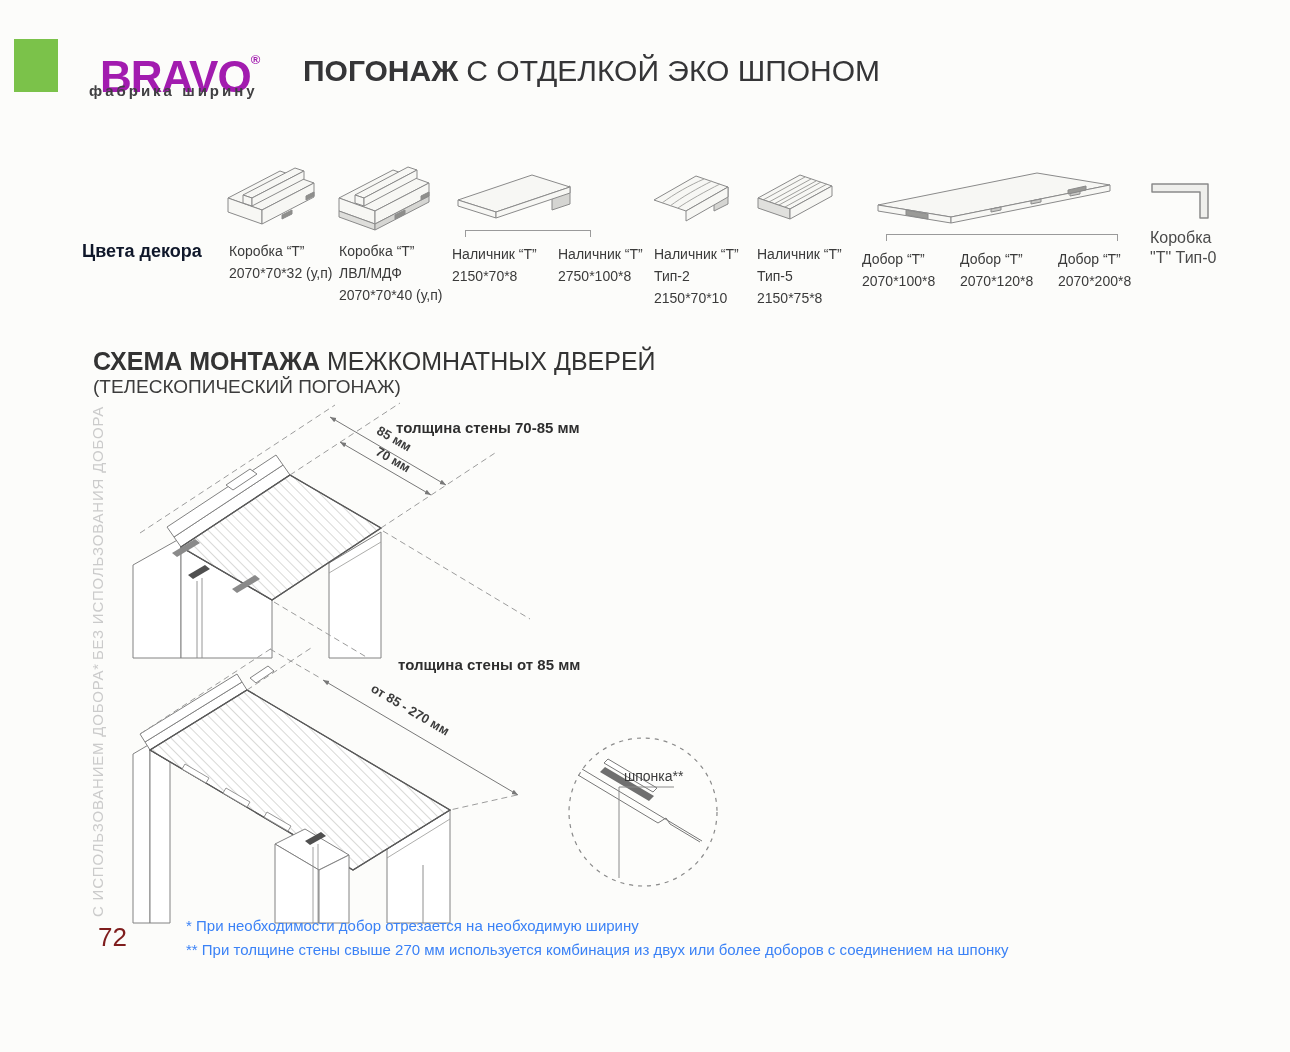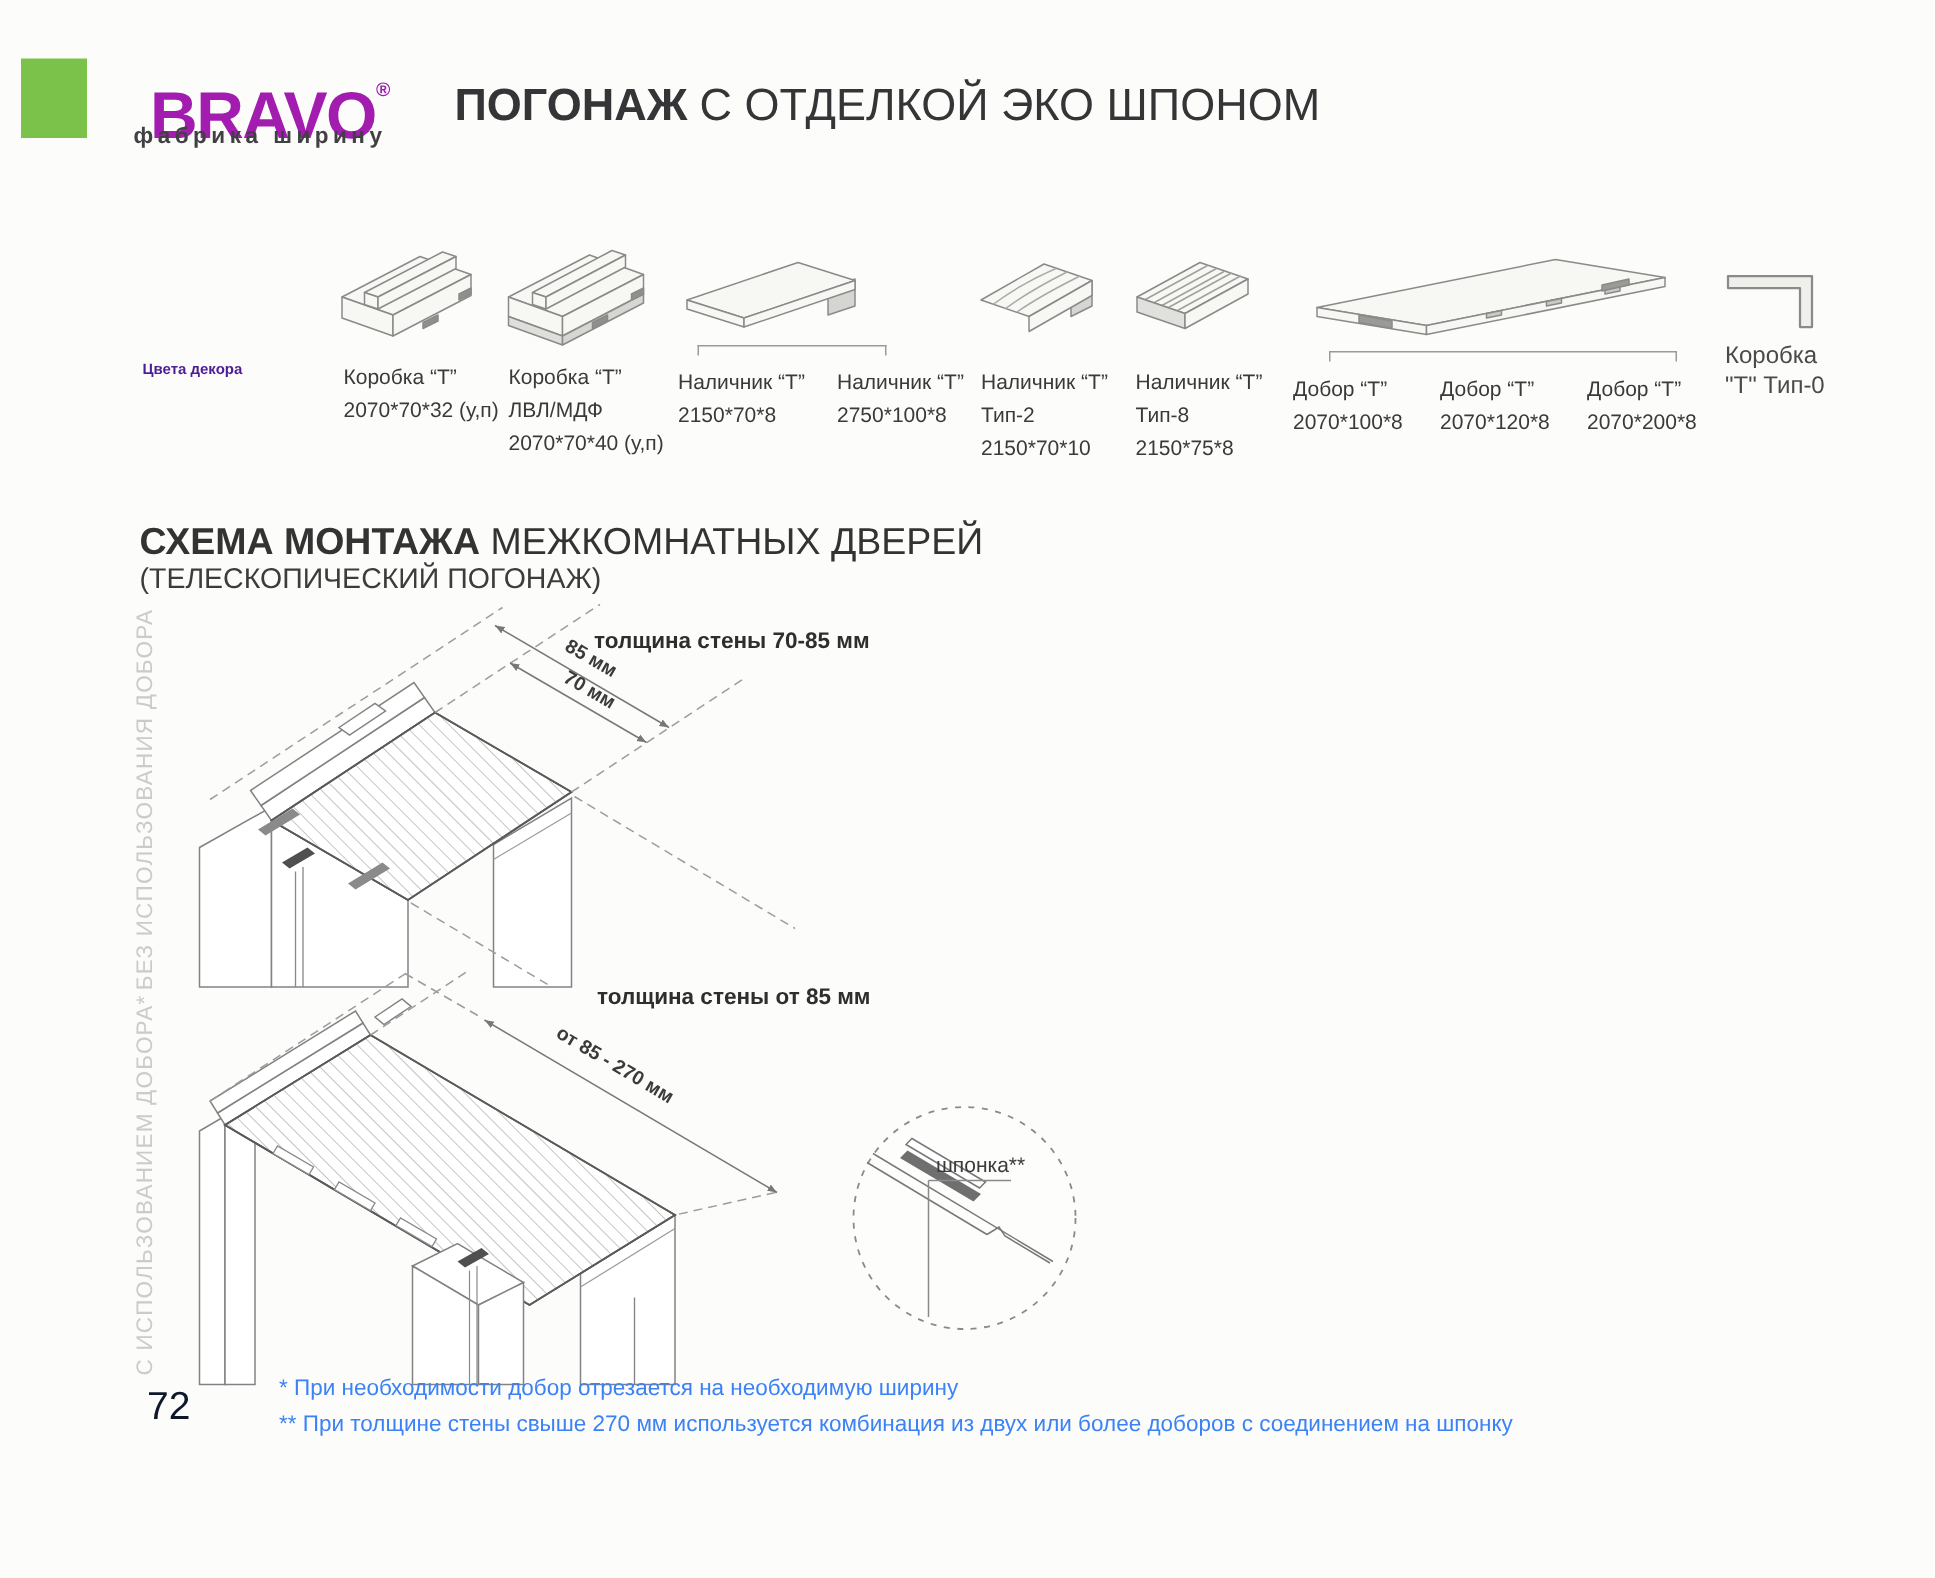--- a/index.html
+++ b/index.html
@@ -18,40 +18,40 @@
   .brand { left:100px; top:38px; font-size:44px; font-weight:bold; color:#a21caf; letter-spacing:-1px; line-height:44px; }
   .brand sup { font-size:13px; vertical-align:28px; letter-spacing:0; }
   .tagline { left:89px; top:82px; font-size:15px; font-weight:600; letter-spacing:3px; color:#414042; }
 
   
   .page-title { left:303px; top:54px; font-size:30px; color:#353537; white-space:nowrap;text-align:center; }
   .page-title .tb { font-weight:bold; }
   .page-title .tr { font-weight:normal; margin-left:8px; }
 
   
-  .row-label { left:95px; top:241px; font-size:10px; font-weight:bold; color:#4c1d95; }
+  .row-label { left:82px; top:241px; font-size:18px; font-weight:bold; color:#0f172a; }
   .p-lbl { font-size:14px; line-height:22px; color:#3a3a3a; white-space:nowrap; }
   .p-lbl-lg { font-size:16px; line-height:20px; color:#4a4a4a; white-space:nowrap; }
   .bracket { border-top:1px solid #9a9a9a; border-left:1px solid #9a9a9a; border-right:1px solid #9a9a9a; height:7px; }
 
   
   .sec-head { left:93px; top:347px; font-size:25px; color:#333; white-space:nowrap;text-align:right; }
   .sec-head .tb { font-weight:bold; }
   .sec-sub { left:93px; top:376px; font-size:19px; color:#3c3c3c;text-align:right; }
 
   
   .diag { overflow:visible; }
   .d-caption { font-size:15px; font-weight:bold; color:#2e2e2e; white-space:nowrap; }
   .side-label {
     color:#cbcbcb; font-size:15px; letter-spacing:0.8px; white-space:nowrap;
     transform:translate(-50%,-50%) rotate(-90deg);
   }
 
   
-  .page-num { left:98px; top:922px; font-size:26px; color:#0f172a; }
+  .page-num { left:98px; top:922px; font-size:26px; color:#7f1d1d; }
   .footnote { left:186px; font-size:15px; color:#3b82f6; white-space:nowrap; }
 
   svg { display:block; overflow:visible; }
   svg text { font-family:"Liberation Sans", sans-serif; }
   .dimtxt { font-size:13px; font-weight:600; fill:#3b3b3b; }
 </style>
 </head>
 <body>
 
 <div class="abs logo-square"></div>
@@ -162,21 +162,21 @@
   <div>Наличник “Т”</div>
   <div>2750*100*8</div>
 </div>
 <div class="abs p-lbl" style="left:654px;top:243px">
   <div>Наличник “Т”</div>
   <div>Тип-2</div>
   <div>2150*70*10</div>
 </div>
 <div class="abs p-lbl" style="left:757px;top:243px">
   <div>Наличник “Т”</div>
-  <div>Тип-8</div>
+  <div>Тип-5</div>
   <div>2150*75*8</div>
 </div>
 <div class="abs p-lbl" style="left:862px;top:248px">
   <div>Добор “Т”</div>
   <div>2070*100*8</div>
 </div>
 <div class="abs p-lbl" style="left:960px;top:248px">
   <div>Добор “Т”</div>
   <div>2070*120*8</div>
 </div>

